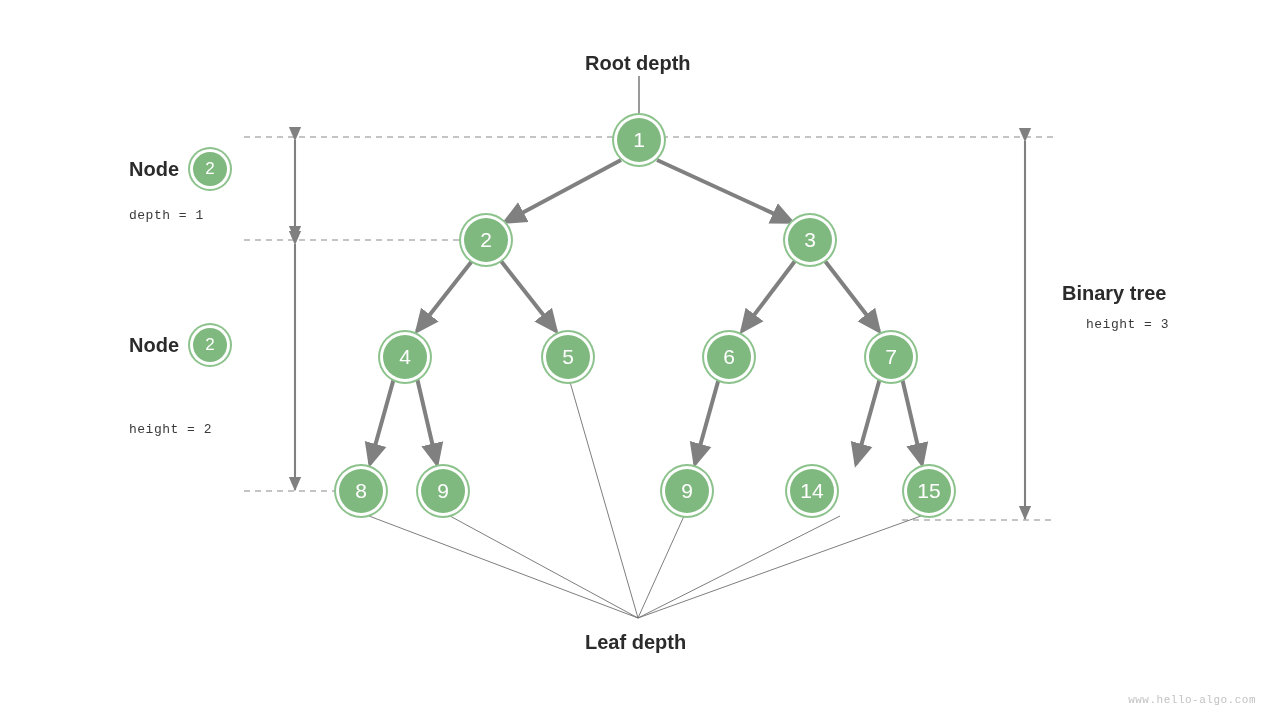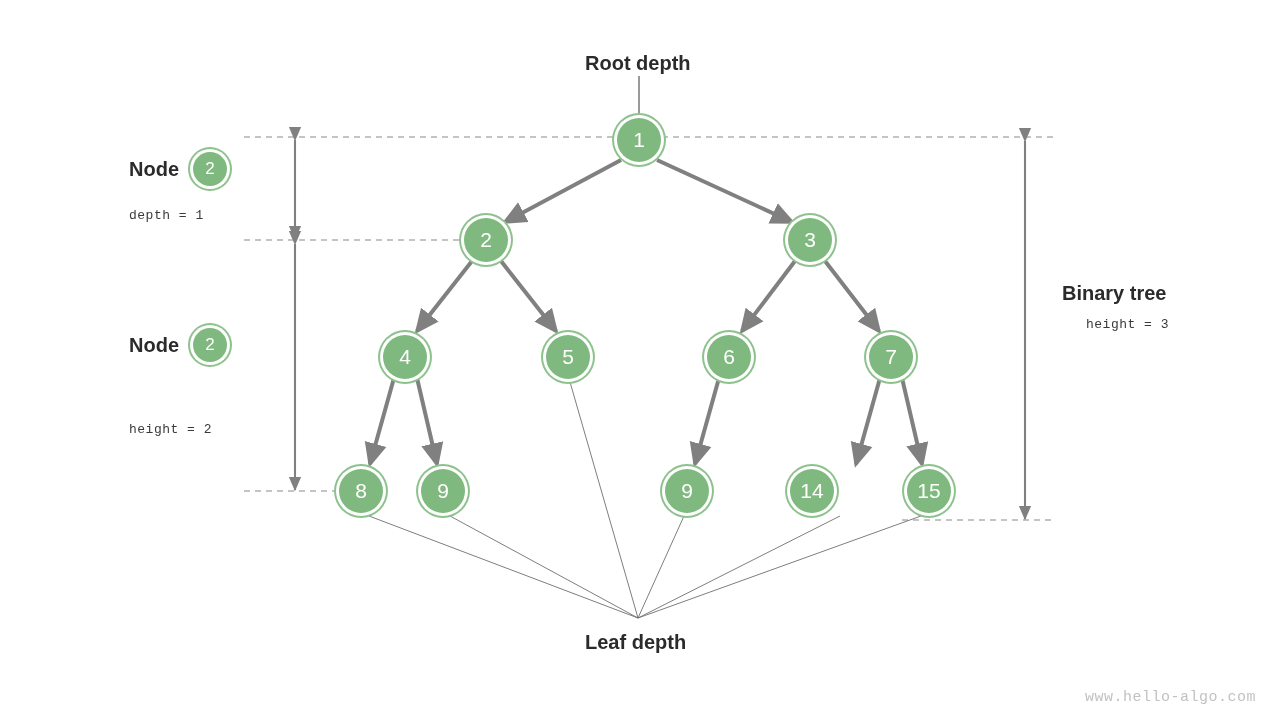--- a/index.html
+++ b/index.html
@@ -74,21 +74,21 @@
   .annot-row .annot-title {
     font-weight: bold;
     font-size: 20px;
     color: #2b2b2b;
   }
   .watermark {
     position: absolute;
     right: 24px;
     bottom: 14px;
     font-family: "Liberation Mono", "DejaVu Sans Mono", monospace;
-    font-size: 15px;
+    font-size: 11px;
     color: #c2c2c2;
     letter-spacing: 0.5px;
     white-space: nowrap;
   }
 </style>
 </head>
 <body>
 
 <div id="canvas">
 

